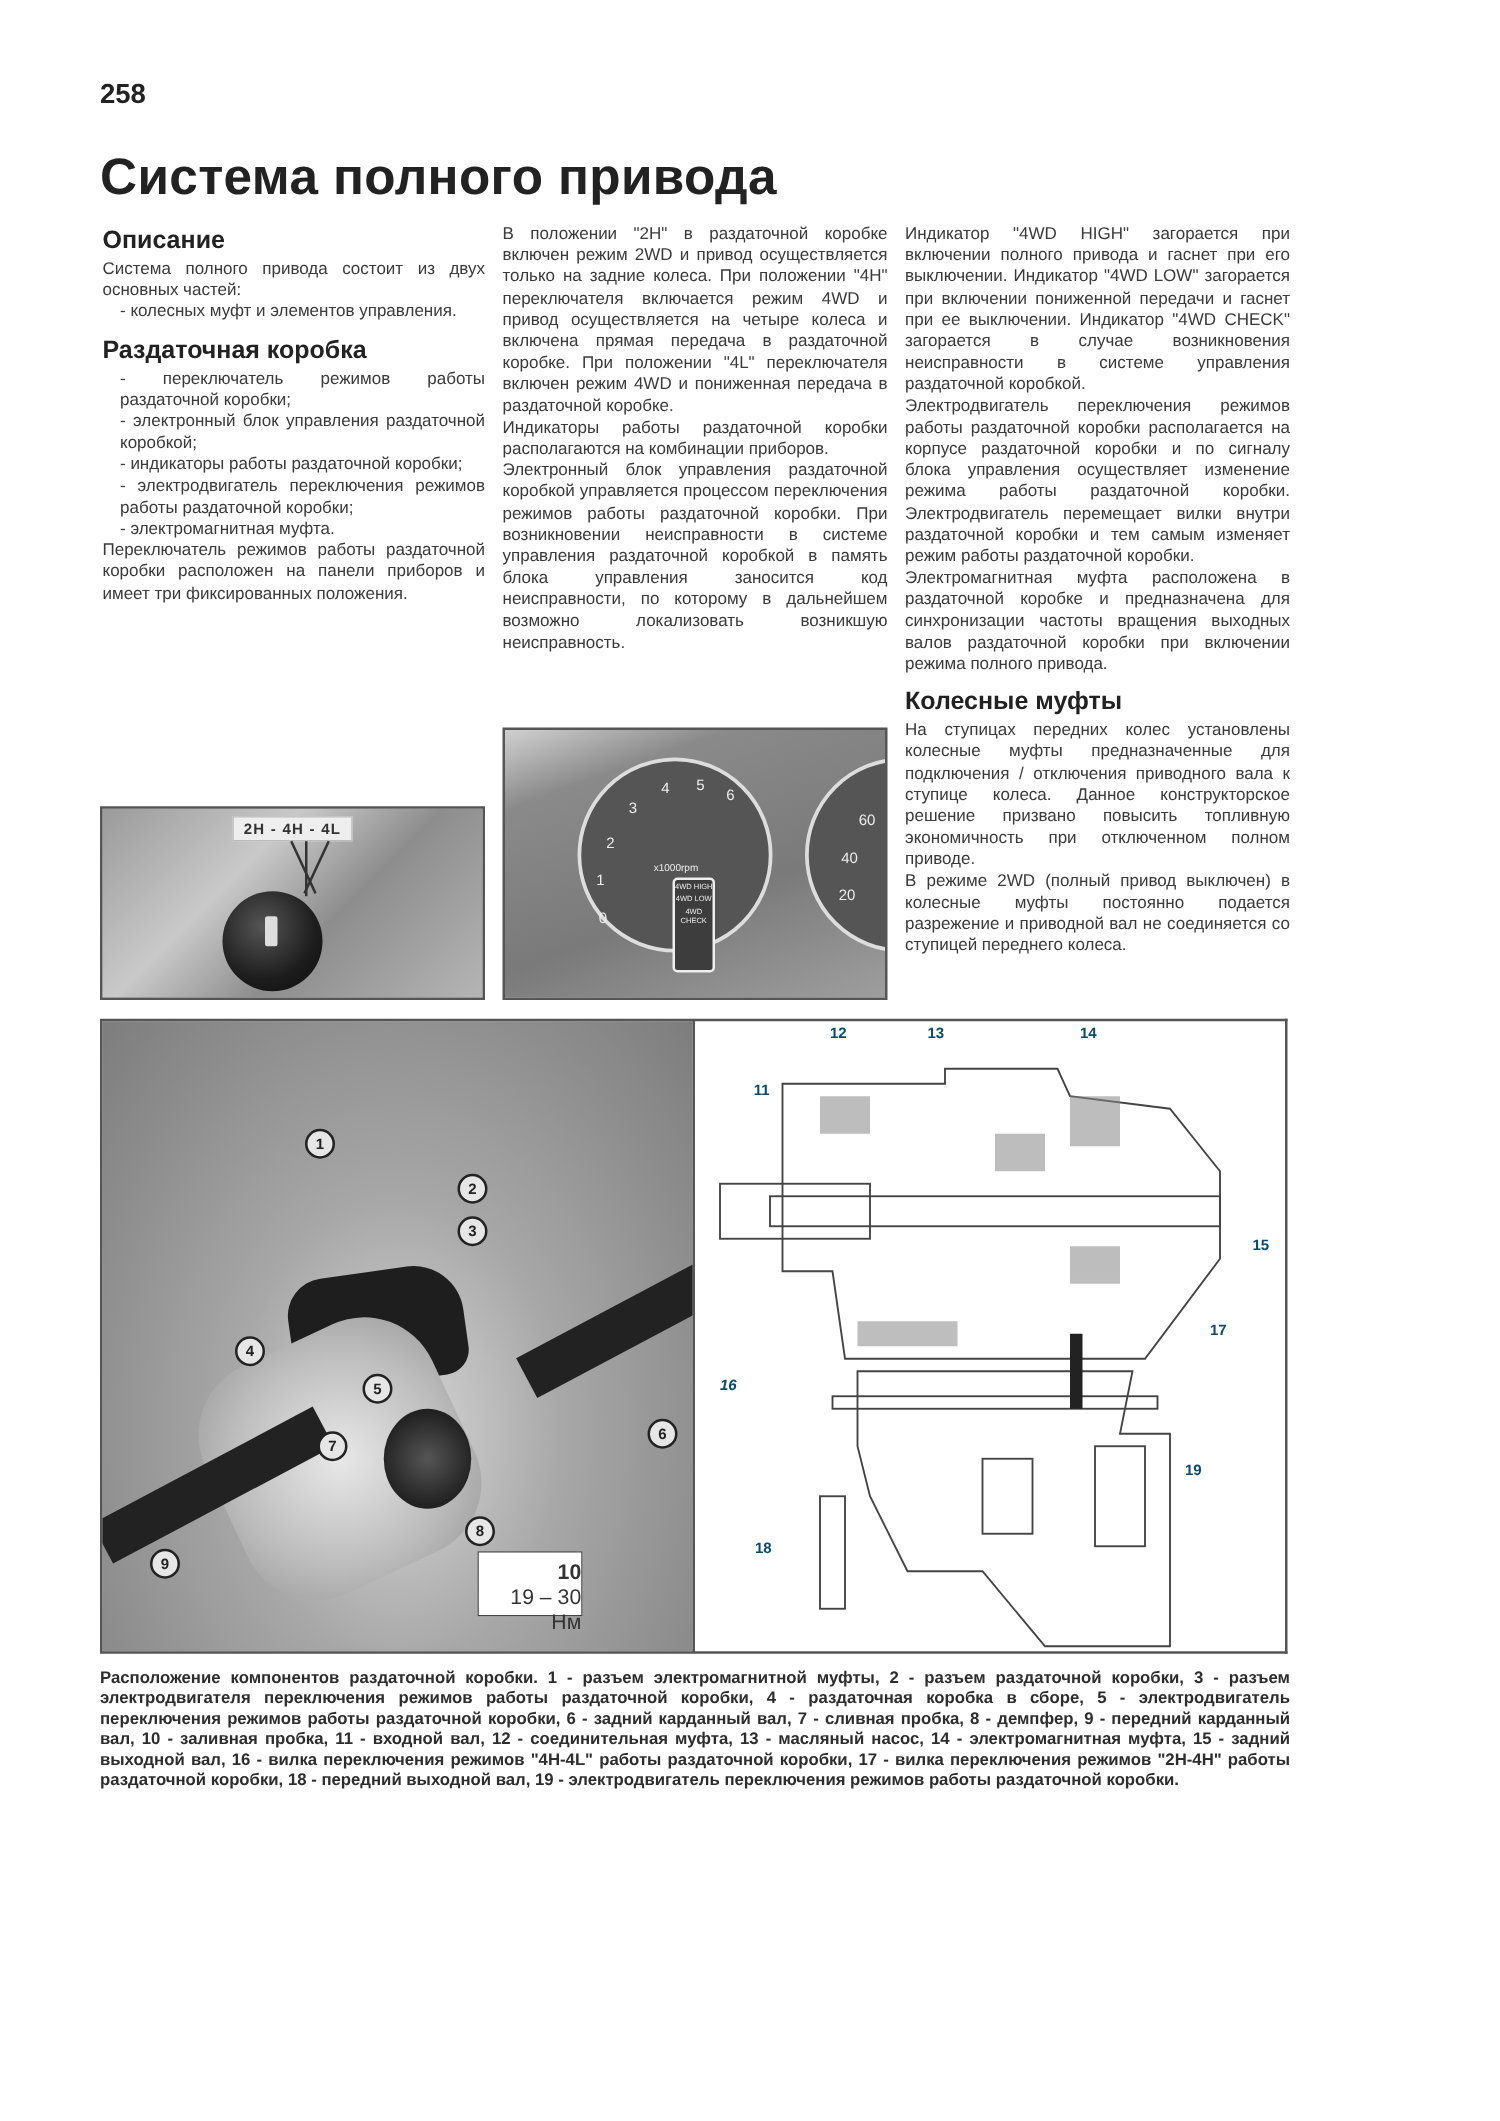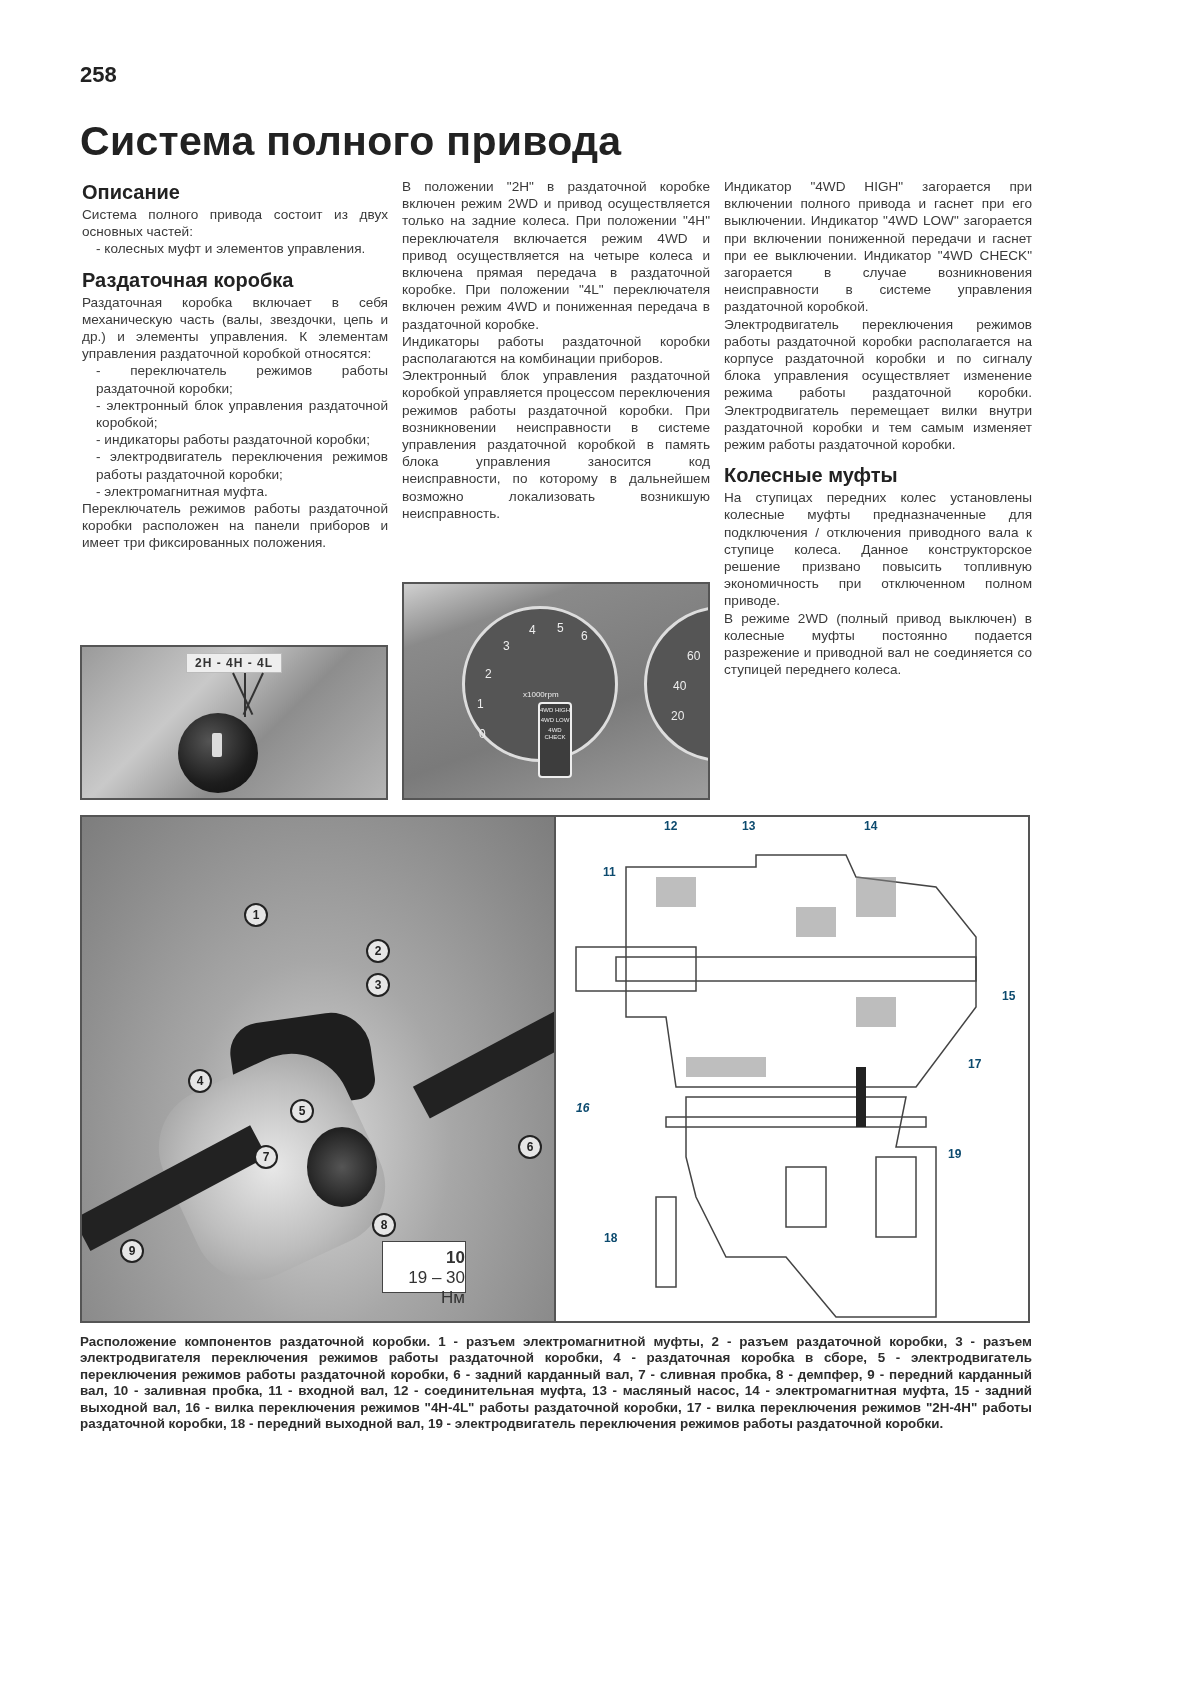--- a/index.html
+++ b/index.html
@@ -40,38 +40,38 @@
 <body>
 
 <div class="page-num">258</div>
 <div class="title">Система полного привода</div>
 
 <div class="col col1">
   <div class="h2">Описание</div>
   <p class="p">Система полного привода состоит из двух основных частей:</p>
   <p class="li">- колесных муфт и элементов управления.</p>
   <div class="h2 mt">Раздаточная коробка</div>
-  <p class="p">Раздаточная коробка включает в себя механическую часть (валы, звездочки, цепь и др.) и элементы управления. К элементам управления раздаточной коробкой относятся:</p>
   <p class="li">- переключатель режимов работы раздаточной коробки;</p>
   <p class="li">- электронный блок управления раздаточной коробкой;</p>
   <p class="li">- индикаторы работы раздаточной коробки;</p>
   <p class="li">- электродвигатель переключения режимов работы раздаточной коробки;</p>
   <p class="li">- электромагнитная муфта.</p>
   <p class="p">Переключатель режимов работы раздаточной коробки расположен на панели приборов и имеет три фиксированных положения.</p>
 </div>
 
 <div class="col col2">
   <p class="p">В положении "2H" в раздаточной коробке включен режим 2WD и привод осуществляется только на задние колеса. При положении "4H" переключателя включается режим 4WD и привод осуществляется на четыре колеса и включена прямая передача в раздаточной коробке. При положении "4L" переключателя включен режим 4WD и пониженная передача в раздаточной коробке.</p>
   <p class="p">Индикаторы работы раздаточной коробки располагаются на комбинации приборов.</p>
   <p class="p">Электронный блок управления раздаточной коробкой управляется процессом переключения режимов работы раздаточной коробки. При возникновении неисправности в системе управления раздаточной коробкой в память блока управления заносится код неисправности, по которому в дальнейшем возможно локализовать возникшую неисправность.</p>
 </div>
 
 <div class="col col3">
   <p class="p">Индикатор "4WD HIGH" загорается при включении полного привода и гаснет при его выключении. Индикатор "4WD LOW" загорается при включении пониженной передачи и гаснет при ее выключении. Индикатор "4WD CHECK" загорается в случае возникновения неисправности в системе управления раздаточной коробкой.</p>
   <p class="p">Электродвигатель переключения режимов работы раздаточной коробки располагается на корпусе раздаточной коробки и по сигналу блока управления осуществляет изменение режима работы раздаточной коробки. Электродвигатель перемещает вилки внутри раздаточной коробки и тем самым изменяет режим работы раздаточной коробки.</p>
+  <p class="p">Электромагнитная муфта расположена в раздаточной коробке и предназначена для синхронизации частоты вращения выходных валов раздаточной коробки при включении режима полного привода.</p>
   <div class="h2 mt">Колесные муфты</div>
   <p class="p">На ступицах передних колес установлены колесные муфты предназначенные для подключения / отключения приводного вала к ступице колеса. Данное конструкторское решение призвано повысить топливную экономичность при отключенном полном приводе.</p>
   <p class="p">В режиме 2WD (полный привод выключен) в колесные муфты постоянно подается разрежение и приводной вал не соединяется со ступицей переднего колеса.</p>
 </div>
 
 <div class="fig fig-switch">
   <div class="switch-label">2H - 4H - 4L</div>
   <div class="line" style="left:150px;top:26px;height:46px;transform:rotate(-25deg);transform-origin:top;"></div>
   <div class="line" style="left:162px;top:26px;height:44px;"></div>
   <div class="line" style="left:180px;top:26px;height:46px;transform:rotate(25deg);transform-origin:top;"></div>
@@ -147,16 +147,16 @@
     </g>
   </svg>
   <span class="dlabel" style="left:20px;top:48px;margin-left:27px;">11</span>
   <span class="dlabel" style="left:108px;top:2px;">12</span>
   <span class="dlabel" style="left:186px;top:2px;">13</span>
   <span class="dlabel" style="left:308px;top:2px;">14</span>
   <span class="dlabel" style="left:446px;top:172px;">15</span>
   <span class="dlabel" style="left:20px;top:284px;font-style:italic;">16</span>
   <span class="dlabel" style="left:412px;top:240px;">17</span>
   <span class="dlabel" style="left:48px;top:414px;">18</span>
-  <span class="dlabel" style="left:392px;top:330px;">19</span>
+  <span class="dlabel" style="left:392px;top:352px;">19</span>
 </div>
 
 <div class="caption">Расположение компонентов раздаточной коробки. 1 - разъем электромагнитной муфты, 2 - разъем раздаточной коробки, 3 - разъем электродвигателя переключения режимов работы раздаточной коробки, 4 - раздаточная коробка в сборе, 5 - электродвигатель переключения режимов работы раздаточной коробки, 6 - задний карданный вал, 7 - сливная пробка, 8 - демпфер, 9 - передний карданный вал, 10 - заливная пробка, 11 - входной вал, 12 - соединительная муфта, 13 - масляный насос, 14 - электромагнитная муфта, 15 - задний выходной вал, 16 - вилка переключения режимов "4H-4L" работы раздаточной коробки, 17 - вилка переключения режимов "2H-4H" работы раздаточной коробки, 18 - передний выходной вал, 19 - электродвигатель переключения режимов работы раздаточной коробки.</div>
 
 </body></html>

